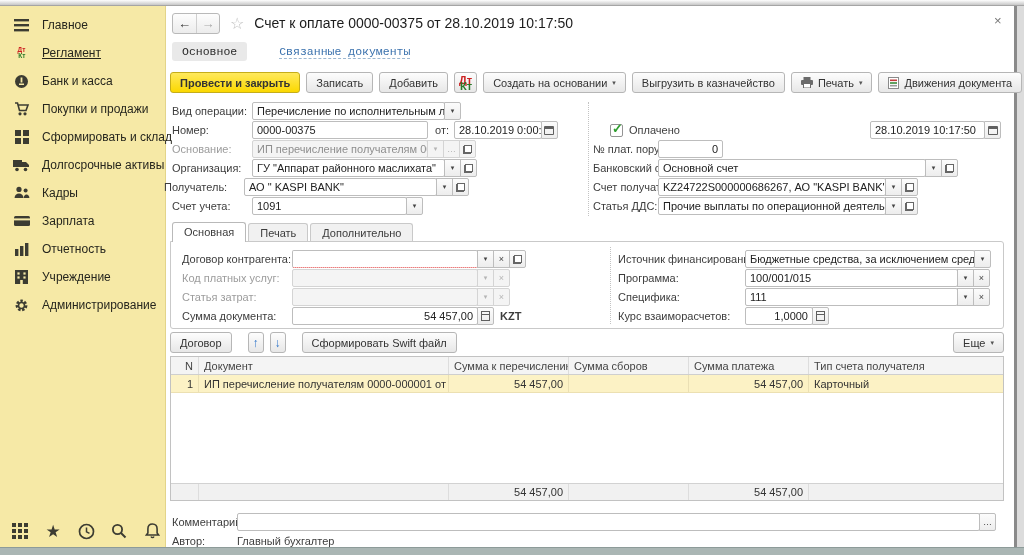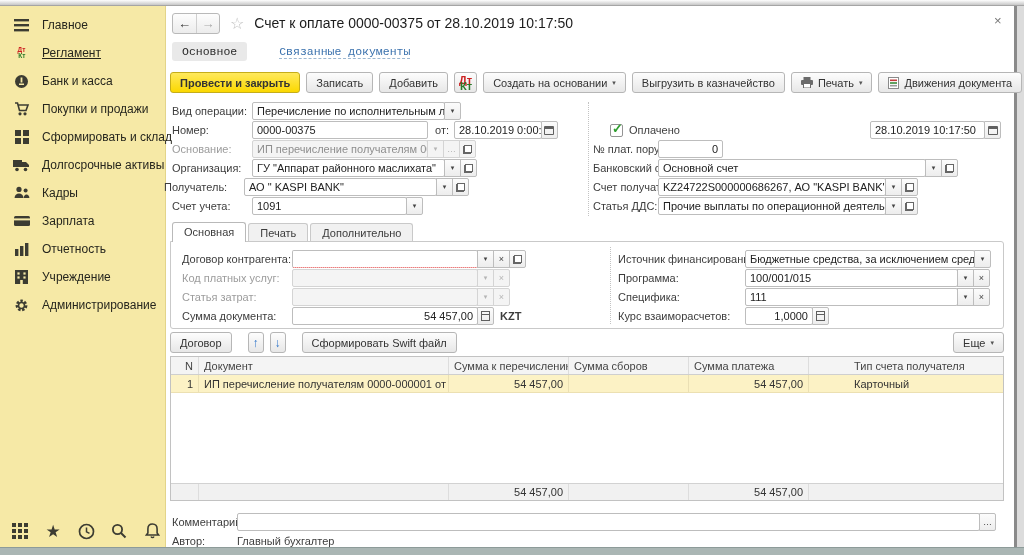--- a/index.html
+++ b/index.html
@@ -84,21 +84,21 @@
   .tdata { background:#fcf2c5; border-bottom:1px solid #ece0b2; height:18px; }
   .tfill { flex:1; background:#fff; }
   .tfoot { background:#f1f1f1; border-top:1px solid #d2d2d2; height:17px; }
   .tc { padding:2px 5px; overflow:hidden; white-space:nowrap; border-right:1px solid #ddd; display:flex; align-items:center; }
   .tdata .tc { border-right-color:#eadfb4; }
   .c0 { width:28px; justify-content:flex-end; }
   .c1 { width:250px; }
   .c2 { width:120px; }
   .c3 { width:120px; }
   .c4 { width:120px; }
-  .c5 { flex:1; border-right:none;margin-left:40px; }
+  .c5 { flex:1; border-right:none; }
   .tc.r { justify-content:flex-end; }
 </style>
 </head>
 <body>
 
 <div id="screen">
 
   <div class="abs topstrip"></div>
   <div class="abs rightpane"></div>
   <div class="abs rightstrip"></div>

